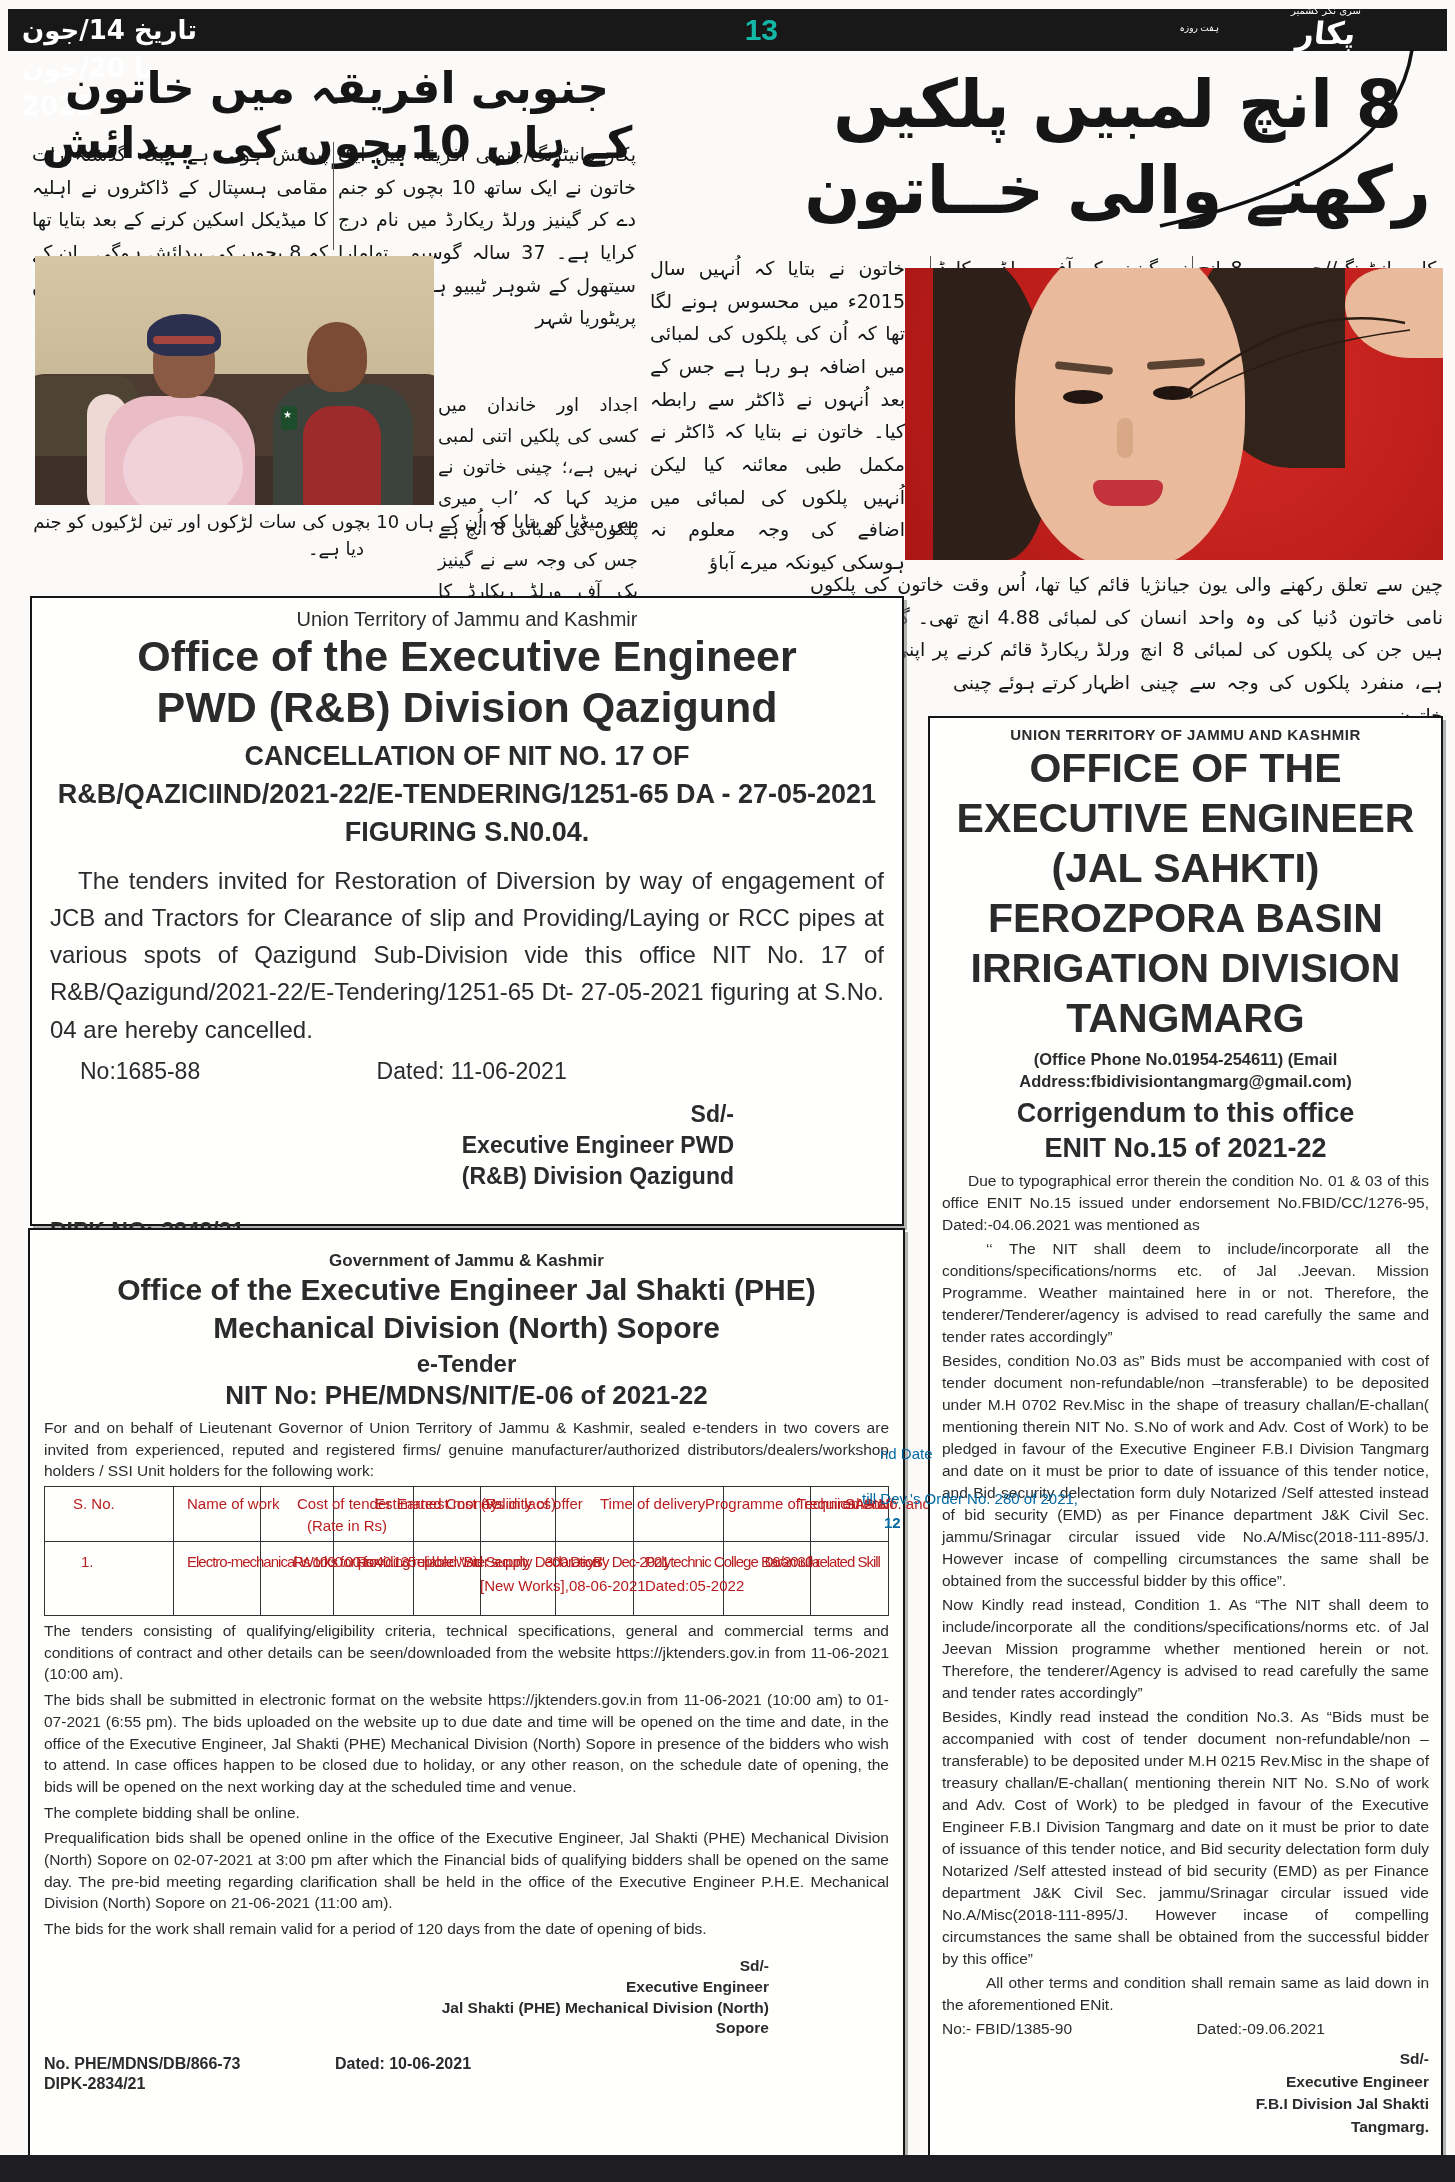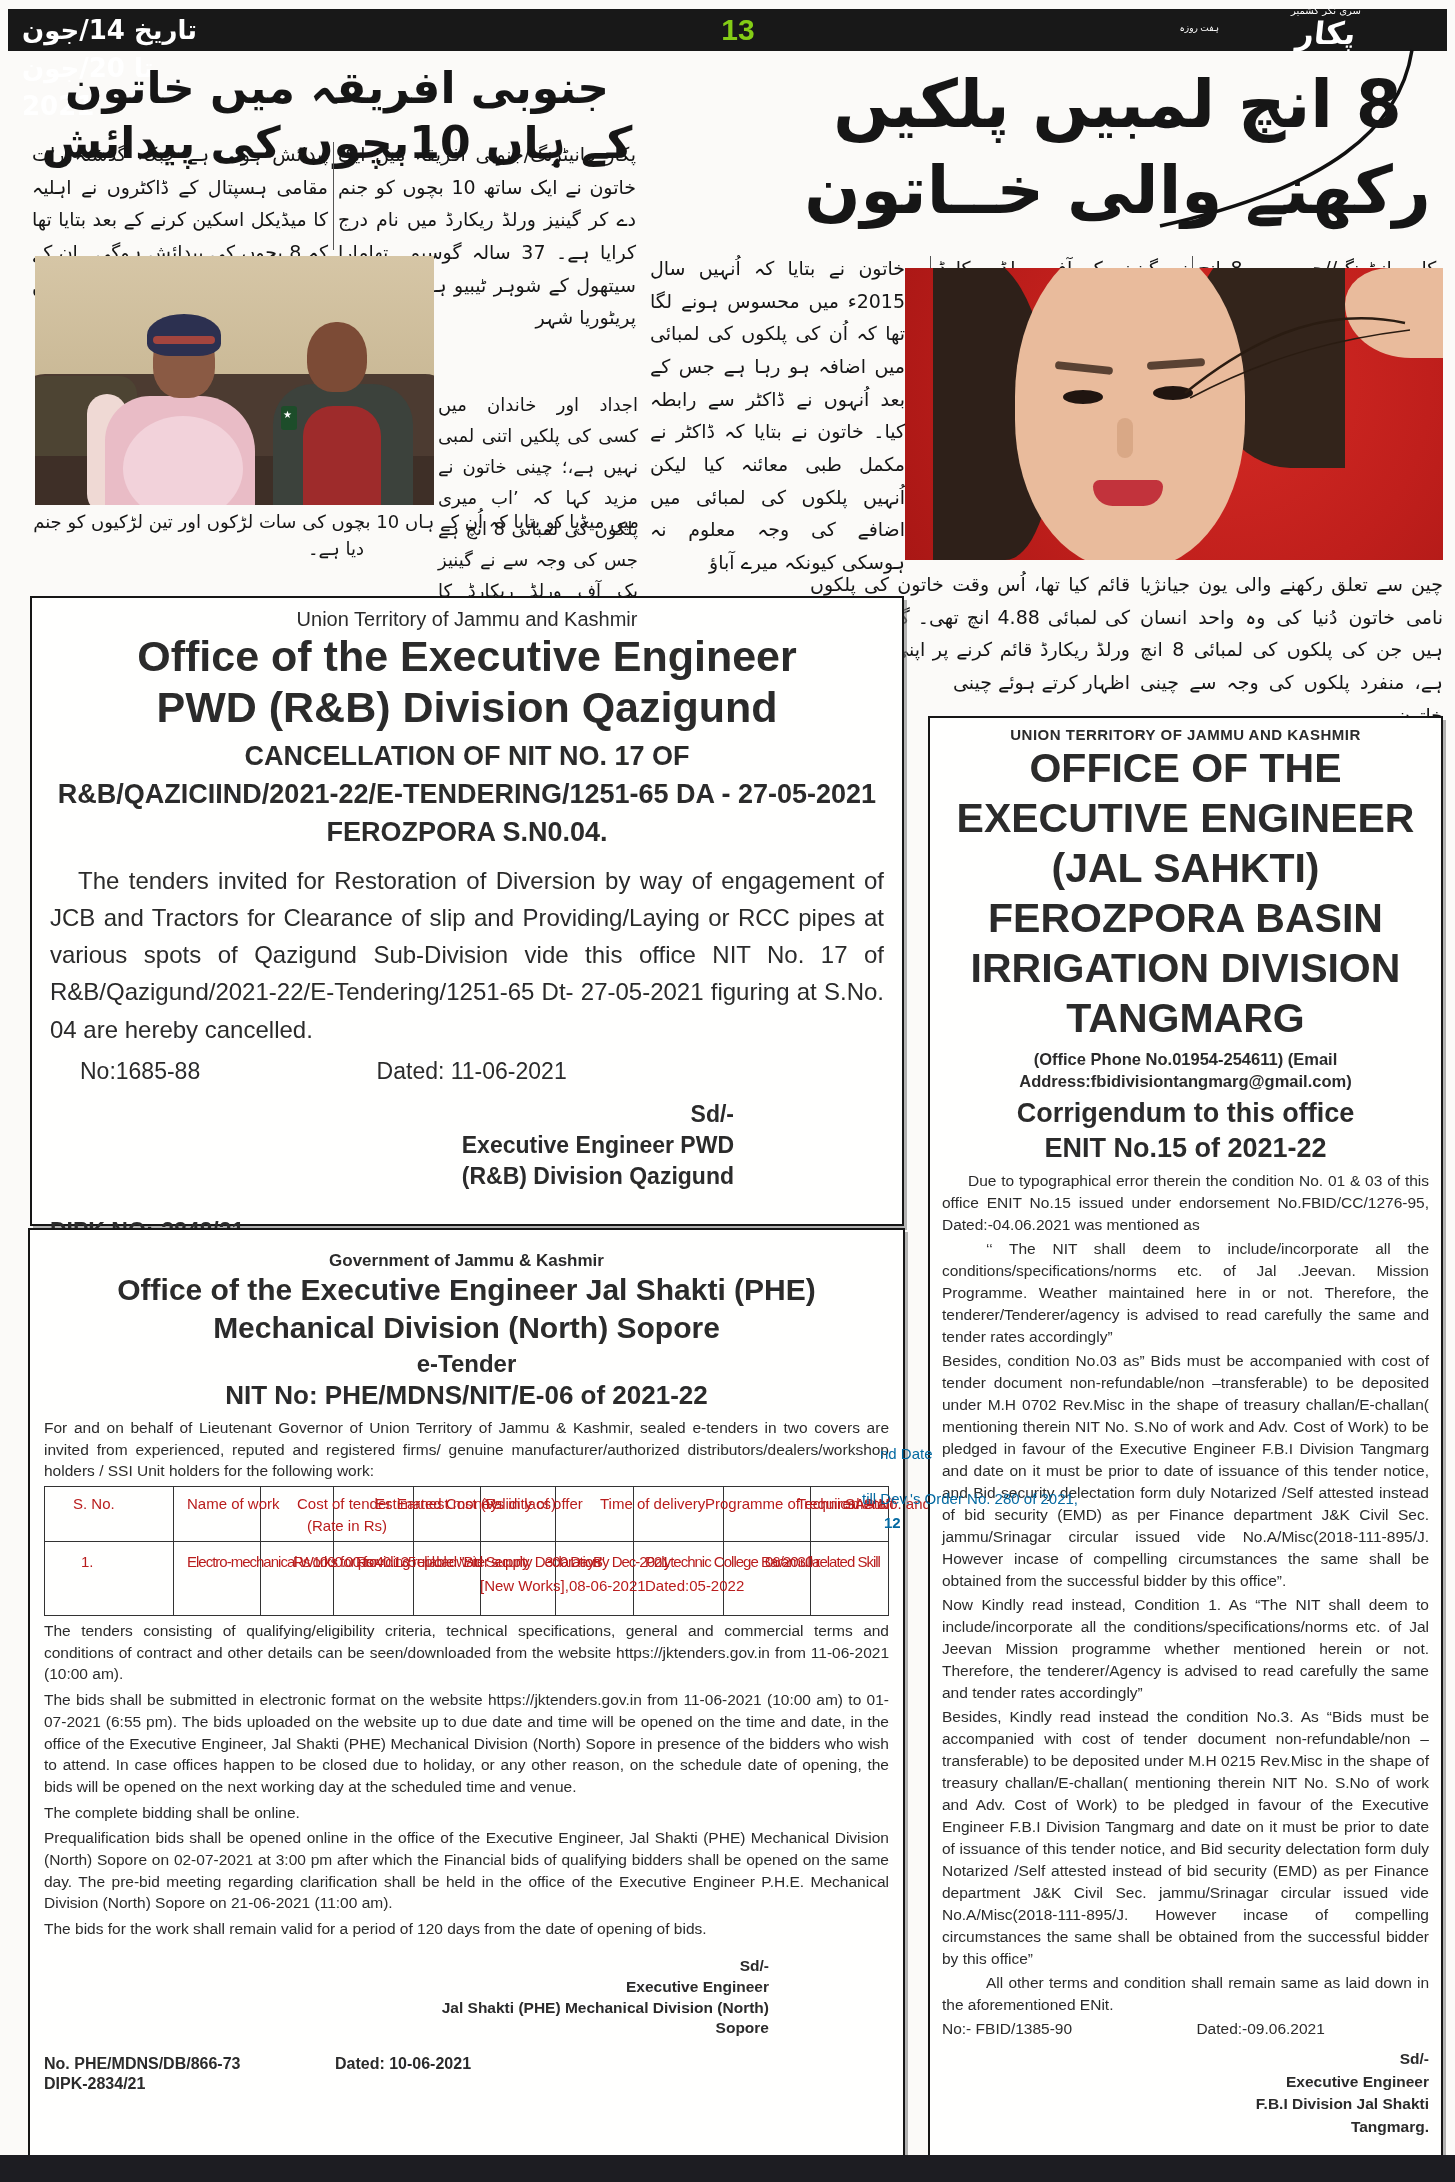--- a/index.html
+++ b/index.html
@@ -3,22 +3,22 @@
 <meta charset="utf-8">
 <style>
   html,body{margin:0;padding:0;background:#e9e7e2;}
   #page{position:relative;width:1455px;height:2182px;background:#fbfaf8;overflow:hidden;
         font-family:"Liberation Sans","DejaVu Sans",sans-serif;color:#222;}
   
   #masthead{position:absolute;left:8px;top:9px;width:1439px;height:42px;background:#181818;}
   .mh-date{position:absolute;right:1230px;left:14px;top:2px;height:38px;color:#fff;
            font-family:"DejaVu Sans",sans-serif;font-weight:bold;font-size:26px;
            direction:rtl;text-align:left;line-height:38px;}
-  .mh-page{position:absolute;left:690px;top:3px;width:80px;color:#84cc16;font-weight:bold;
-           font-size:30px;text-align:center;line-height:36px;}
+  .mh-page{position:absolute;left:690px;top:3px;width:80px;color:#14b8a6;font-weight:bold;
+           font-size:30px;text-align:right;line-height:36px;}
   .mh-logo{position:absolute;right:16px;top:-4px;width:210px;height:50px;color:#fff;
            direction:rtl;text-align:center;font-family:"DejaVu Sans",sans-serif;}
   .mh-logo .sub{font-size:10px;display:block;line-height:11px;}
   .mh-logo .big{font-size:31px;font-weight:bold;line-height:34px;display:block;transform:skewX(-6deg);}
   .mh-tag{position:absolute;right:228px;top:14px;color:#fff;font-size:9px;direction:rtl;}
   
   .urdu{direction:rtl;font-family:"DejaVu Sans",sans-serif;color:#161616;}
   .u-head{font-weight:bold;line-height:1.25;text-align:center;}
   .u-body{font-size:19px;line-height:1.72;text-align:justify;}
   .col-rule{position:absolute;width:1px;background:#555;}
@@ -165,21 +165,21 @@
 
   <div id="notice-qazigund" class="notice-box eng n-center">
     <div class="q-small">Union Territory of Jammu and Kashmir</div>
     <div class="q-title">
       <div>Office of the Executive Engineer</div>
       <div>PWD (R&amp;B) Division Qazigund</div>
     </div>
     <div class="q-nit">
       <div>CANCELLATION OF NIT NO. 17 OF</div>
       <div>R&amp;B/QAZICIIND/2021-22/E-TENDERING/1251-65 DA - 27-05-2021</div>
-      <div>FEROZPORA S.N0.04.</div>
+      <div>FIGURING S.N0.04.</div>
     </div>
     <div class="q-body" style="text-align:justify;">The tenders invited for Restoration of Diversion by way of engagement of JCB  and Tractors for Clearance of slip and Providing/Laying or RCC pipes at various spots of Qazigund Sub-Division vide this office NIT No. 17 of R&amp;B/Qazigund/2021-22/E-Tendering/1251-65 Dt- 27-05-2021 figuring at S.No. 04 are hereby cancelled.</div>
     <div class="q-meta" style="text-align:left;padding-left:30px;">
       <span>No:1685-88</span>
       <span class="dated">Dated:  11-06-2021</span>
     </div>
     <div class="q-sig">
       <div>Sd/-</div>
       <div>Executive Engineer PWD</div>
       <div>(R&amp;B) Division Qazigund</div>

